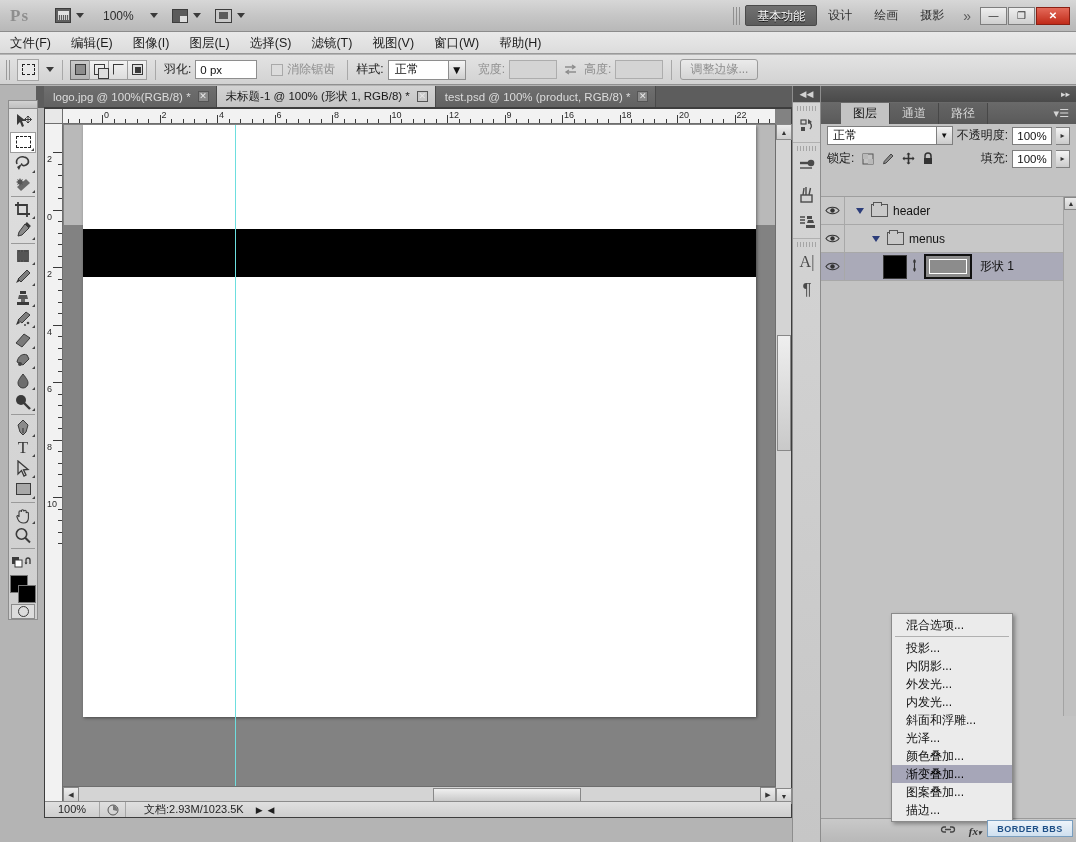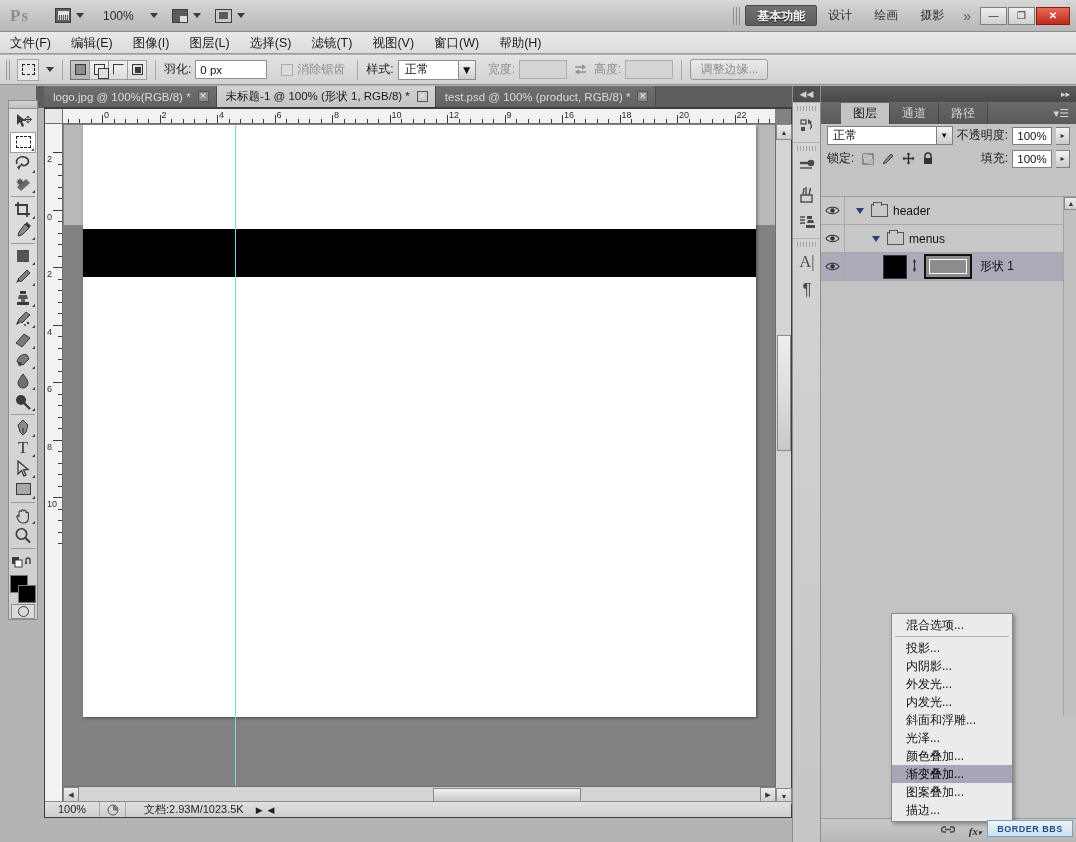--- a/index.html
+++ b/index.html
@@ -66,21 +66,21 @@
     width:8px;height:18px;
     background:repeating-linear-gradient(90deg,#8f8f8f 0 1px,transparent 1px 3px);
     margin-right:4px;
   }
   .ws-btn{
     height:21px;padding:0 11px;line-height:21px;font-size:12px;color:#2f2f2f;
     cursor:default; border-radius:2px;
   }
   .ws-btn.active{
     background:linear-gradient(180deg,#717171 0%,#5c5c5c 100%);
-    color:#fff; font-weight:bold; border:1px solid #4a4a4a;
+    color:#fff; font-weight:normal; border:1px solid #4a4a4a;
     text-shadow:0 1px 0 #000;
   }
   .ws-more{ color:#5a5a5a; font-size:14px; margin:0 8px; }
   .wincontrols{ display:flex; margin-right:6px; }
   .wbtn{
     width:27px;height:18px;margin-left:1px;
     border:1px solid #7e7e7e;
     background:linear-gradient(180deg,#efefef 0%,#cfcfcf 100%);
     display:flex;align-items:center;justify-content:center;
     font-size:10px;color:#333; cursor:default;
@@ -502,21 +502,21 @@
         <span class="sm-glyph g3"></span>
       </div>
     <div class="sm-btn">
         <span class="sm-glyph g4"></span>
       </div>
   </div>
 
   <div class="ob-sep"></div>
 
   <span class="ob-label">羽化:</span>
-  <span class="ob-input" style="width:72px">0 px</span>
+  <span class="ob-input" style="width:62px">0 px</span>
 
   <div style="width:14px"></div>
   <span class="ob-check"></span>
   <span class="ob-label dim">消除锯齿</span>
 
   <div class="ob-sep"></div>
 
   <span class="ob-label">样式:</span>
   <div class="ob-select" style="width:78px">
     <span>正常</span>

